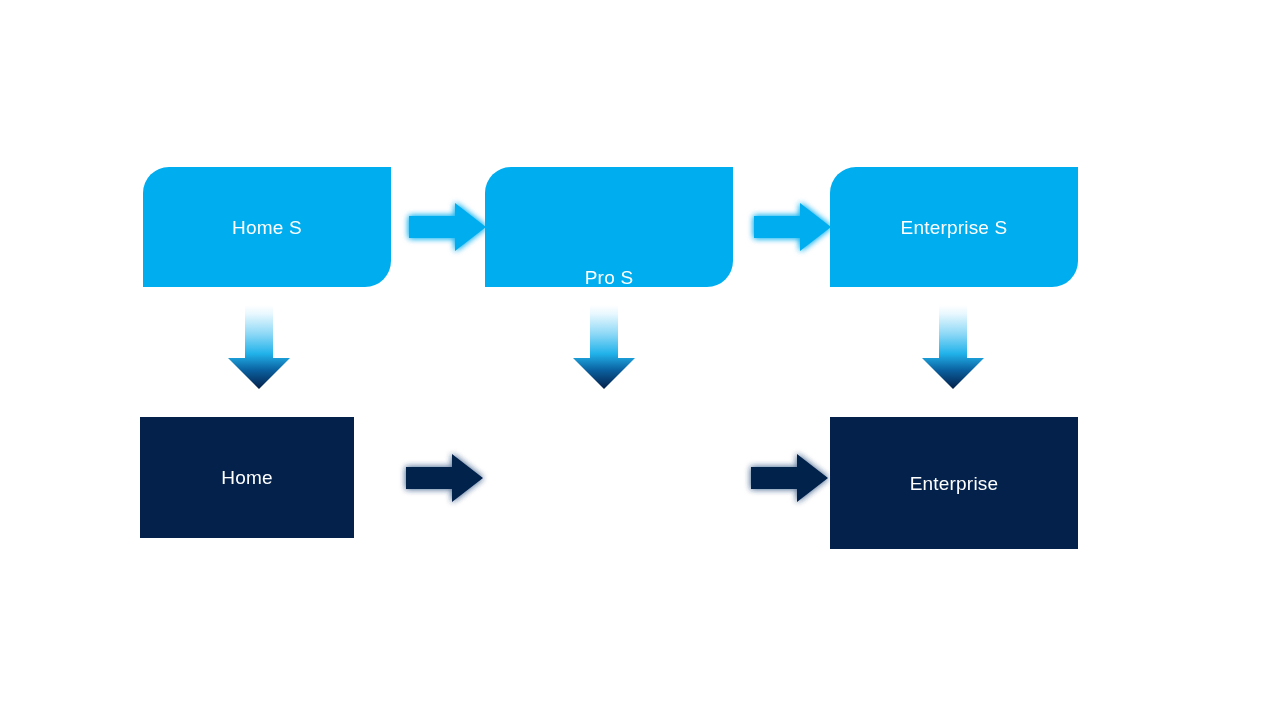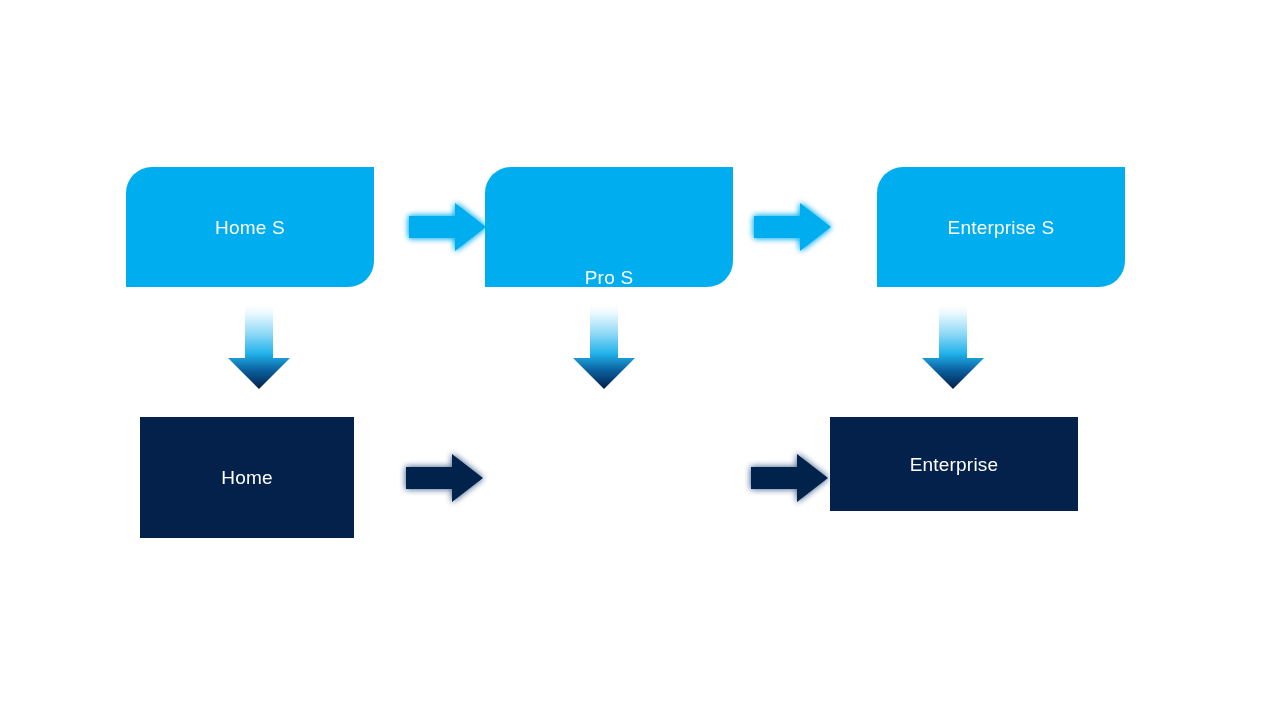--- a/index.html
+++ b/index.html
@@ -67,38 +67,38 @@
     width: 100%;
     height: 100%;
     overflow: visible;
   }
 </style>
 </head>
 <body>
 
 <div id="canvas">
 
-  <div class="node node-top" style="left:126px; top:167px; width:248px; height:120px;">
+  <div class="node node-top" style="left:143px; top:167px; width:248px; height:120px;">
     <span class="node-label">Home S</span>
   </div>
 
   <div class="node node-top" style="left:485px; top:167px; width:248px; height:120px;align-items:flex-end;">
     <span class="node-label">Pro S</span>
   </div>
 
-  <div class="node node-top" style="left:830px; top:167px; width:248px; height:120px;margin-left:47px;">
+  <div class="node node-top" style="left:830px; top:167px; width:248px; height:120px;">
     <span class="node-label">Enterprise S</span>
   </div>
 
   <div class="node node-bottom" style="left:140px; top:417px; width:214px; height:121px;">
     <span class="node-label">Home</span>
   </div>
 
 
-  <div class="node node-bottom" style="left:830px; top:417px; width:248px; height:94px;">
+  <div class="node node-bottom" style="left:830px; top:417px; width:248px; height:132px;">
     <span class="node-label">Enterprise</span>
   </div>
 
   <svg width="0" height="0" style="position:absolute;left:0;top:0;" aria-hidden="true">
     <defs>
       <filter id="glowCyan" x="-60%" y="-60%" width="220%" height="220%">
         <feGaussianBlur in="SourceAlpha" stdDeviation="3.2" result="b"></feGaussianBlur>
         <feFlood flood-color="#00aeef" flood-opacity="0.80" result="c"></feFlood>
         <feComposite in="c" in2="b" operator="in" result="g"></feComposite>
         <feMerge>

